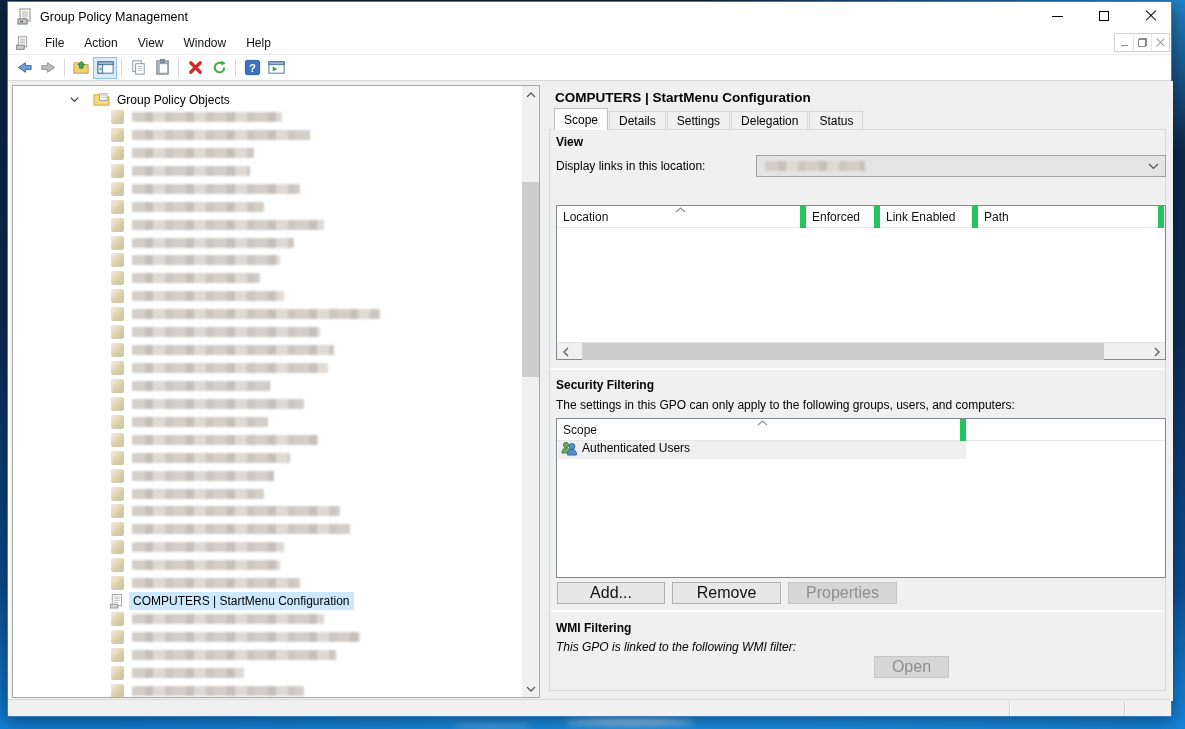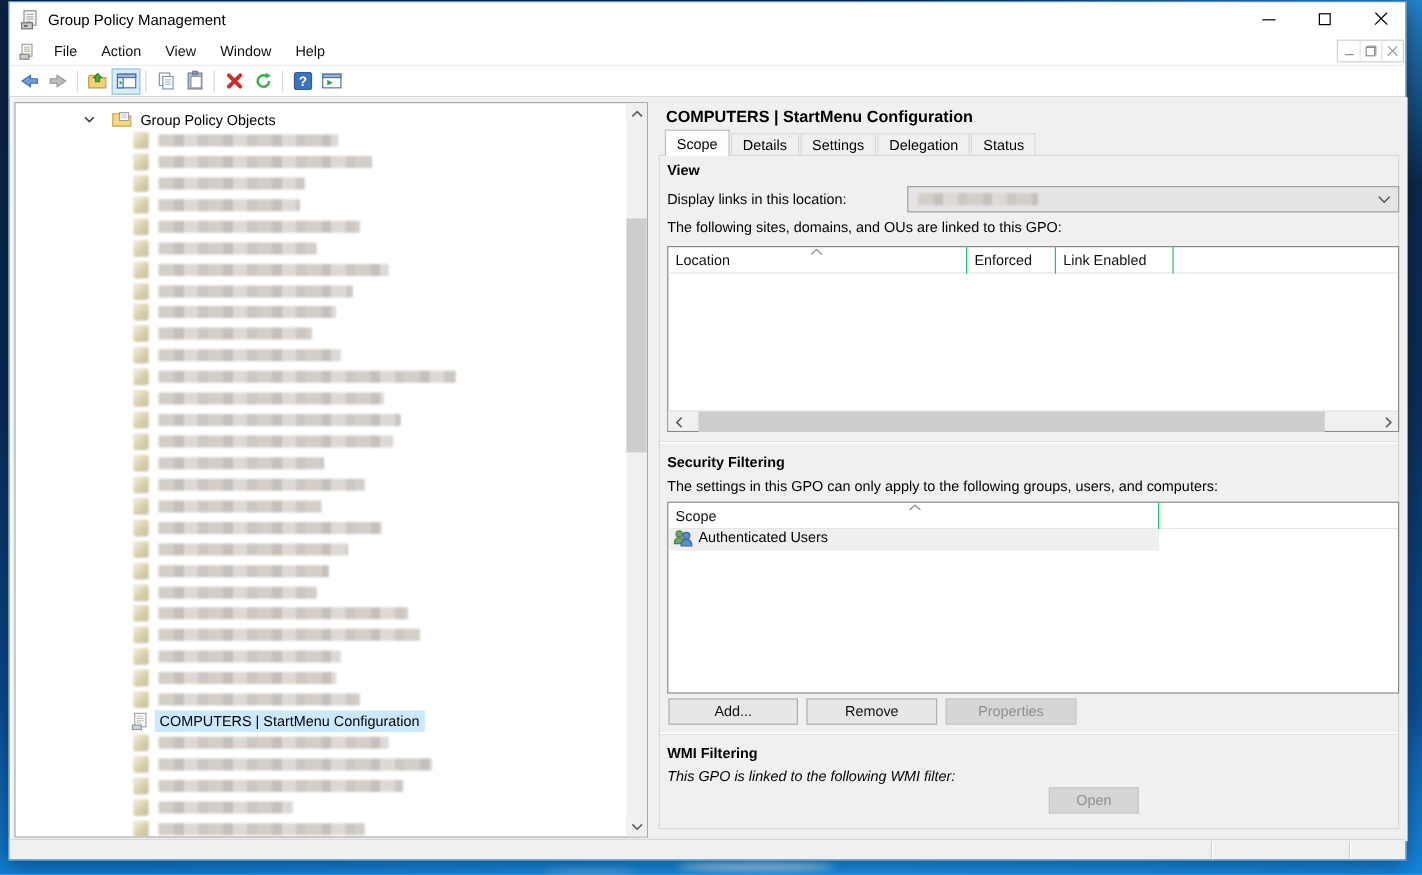--- a/index.html
+++ b/index.html
@@ -80,30 +80,30 @@
 
   .sect-h{ position:absolute; font-weight:bold; font-size:12px; }
   .lbl{ position:absolute; font-size:12px; }
 
   .combo{ position:absolute; height:22px; background:#e4e4e4; border:1px solid #a2a2a2; display:flex; align-items:center; }
   .combo .chev{ position:absolute; right:6px; top:7px; }
   .combo .val{ font-size:12px; margin-left:7px; }
 
   .listbox{ position:absolute; background:#fff; border:1px solid #828790; }
   .lheader{ position:absolute; left:0; top:0; width:100%; height:22px; border-bottom:1px solid #e5e5e5; }
-  .hcell{ position:absolute; top:0; height:22px; display:flex; align-items:center; padding-left:6px; font-size:12px; color:#111; border-right:1px solid #22c55e; }
+  .hcell{ position:absolute; top:0; height:22px; display:flex; align-items:center; padding-left:6px; font-size:12px; color:#111; border-right:6px solid #22c55e; }
   .caret{ position:absolute; top:1px; }
 
   .hscroll{ position:absolute; left:0; bottom:0; width:100%; height:17px; background:#f0f0f0; border-top:1px solid #e3e3e3; }
   .hthumb{ position:absolute; top:0; height:17px; background:#cdcdcd; }
   .sbtn-h{ position:absolute; top:0; width:17px; height:17px; display:flex; align-items:center; justify-content:center; }
 
   .groove{ position:absolute; height:2px; background:#a3a4a6; border-bottom:2px solid #fbfbfb; }
 
-  .btn{ position:absolute; height:22px; background:#e7e7e7; border:1px solid #b0b0b0; font-size:12px; color:#111;
+  .btn{ position:absolute; height:22px; background:#e7e7e7; border:1px solid #b0b0b0; font-size:16px; color:#111;
     display:flex; align-items:center; justify-content:center; }
   .btn.disabled{ background:#d6d6d6; border-color:#c6c6c6; color:#8e8e8e; }
 
   .sec-row{ position:absolute; left:1px; top:22px; height:18px; background:#efefef; display:flex; align-items:flex-start; font-size:12px; }
 
   
   .statusbar{ position:absolute; left:0; bottom:0; width:100%; height:17px; background:#f0f0f0; border-top:1px solid #d9d9d9; }
   .sdiv{ position:absolute; top:1px; width:1px; height:15px; background:#cfcfcf; box-shadow:1px 0 0 #fff; }
 </style>
 </head>
@@ -409,27 +409,27 @@
       <div class="tabpage">
 
         <div class="sect-h" style="left:6px; top:5px;">View</div>
         <div class="lbl" style="left:6px; top:29px;">Display links in this location:</div>
         <div class="combo" style="left:206px; top:25px; width:410px;">
           <span class="blurbar" style="width:100px; margin-left:8px;"></span>
           <svg class="chev" width="11" height="7" viewBox="0 0 11 7">
               <path d="M1 1 L5.5 5.5 L10 1" fill="none" stroke="#4f4f4f" stroke-width="1.2"></path>
             </svg>
         </div>
-        <div class="lbl" style="left:6px; top:52px;">The following sites, domains, and OUs are linked to this GPO:</div>
 
         <div class="listbox" style="left:6px; top:75px; width:610px; height:155px;">
           <div class="lheader" id="links-header">
               <div class="hcell" style="left: 0px; width: 249px;">Location</div>
               <div class="hcell" style="left: 249px; width: 74px;">Enforced</div>
               <div class="hcell" style="left: 323px; width: 98px;">Link Enabled</div>
+              <div class="hcell" style="left: 421px; width: 186px;">Path</div>
               <svg width="11" height="6" viewBox="0 0 11 6" class="caret" style="left: 118px;">
                 <path d="M1 5 L5.5 1 L10 5" fill="none" stroke="#8f8f8f" stroke-width="1.1"></path>
               </svg>
             </div>
           <div class="hscroll">
             <div class="sbtn-h" style="left:0;">
               <svg width="6" height="10" viewBox="0 0 6 10">
                   <path d="M5 1 L1 5 L5 9" fill="none" stroke="#5a5a5a" stroke-width="1.3"></path>
                 </svg>
             </div>

